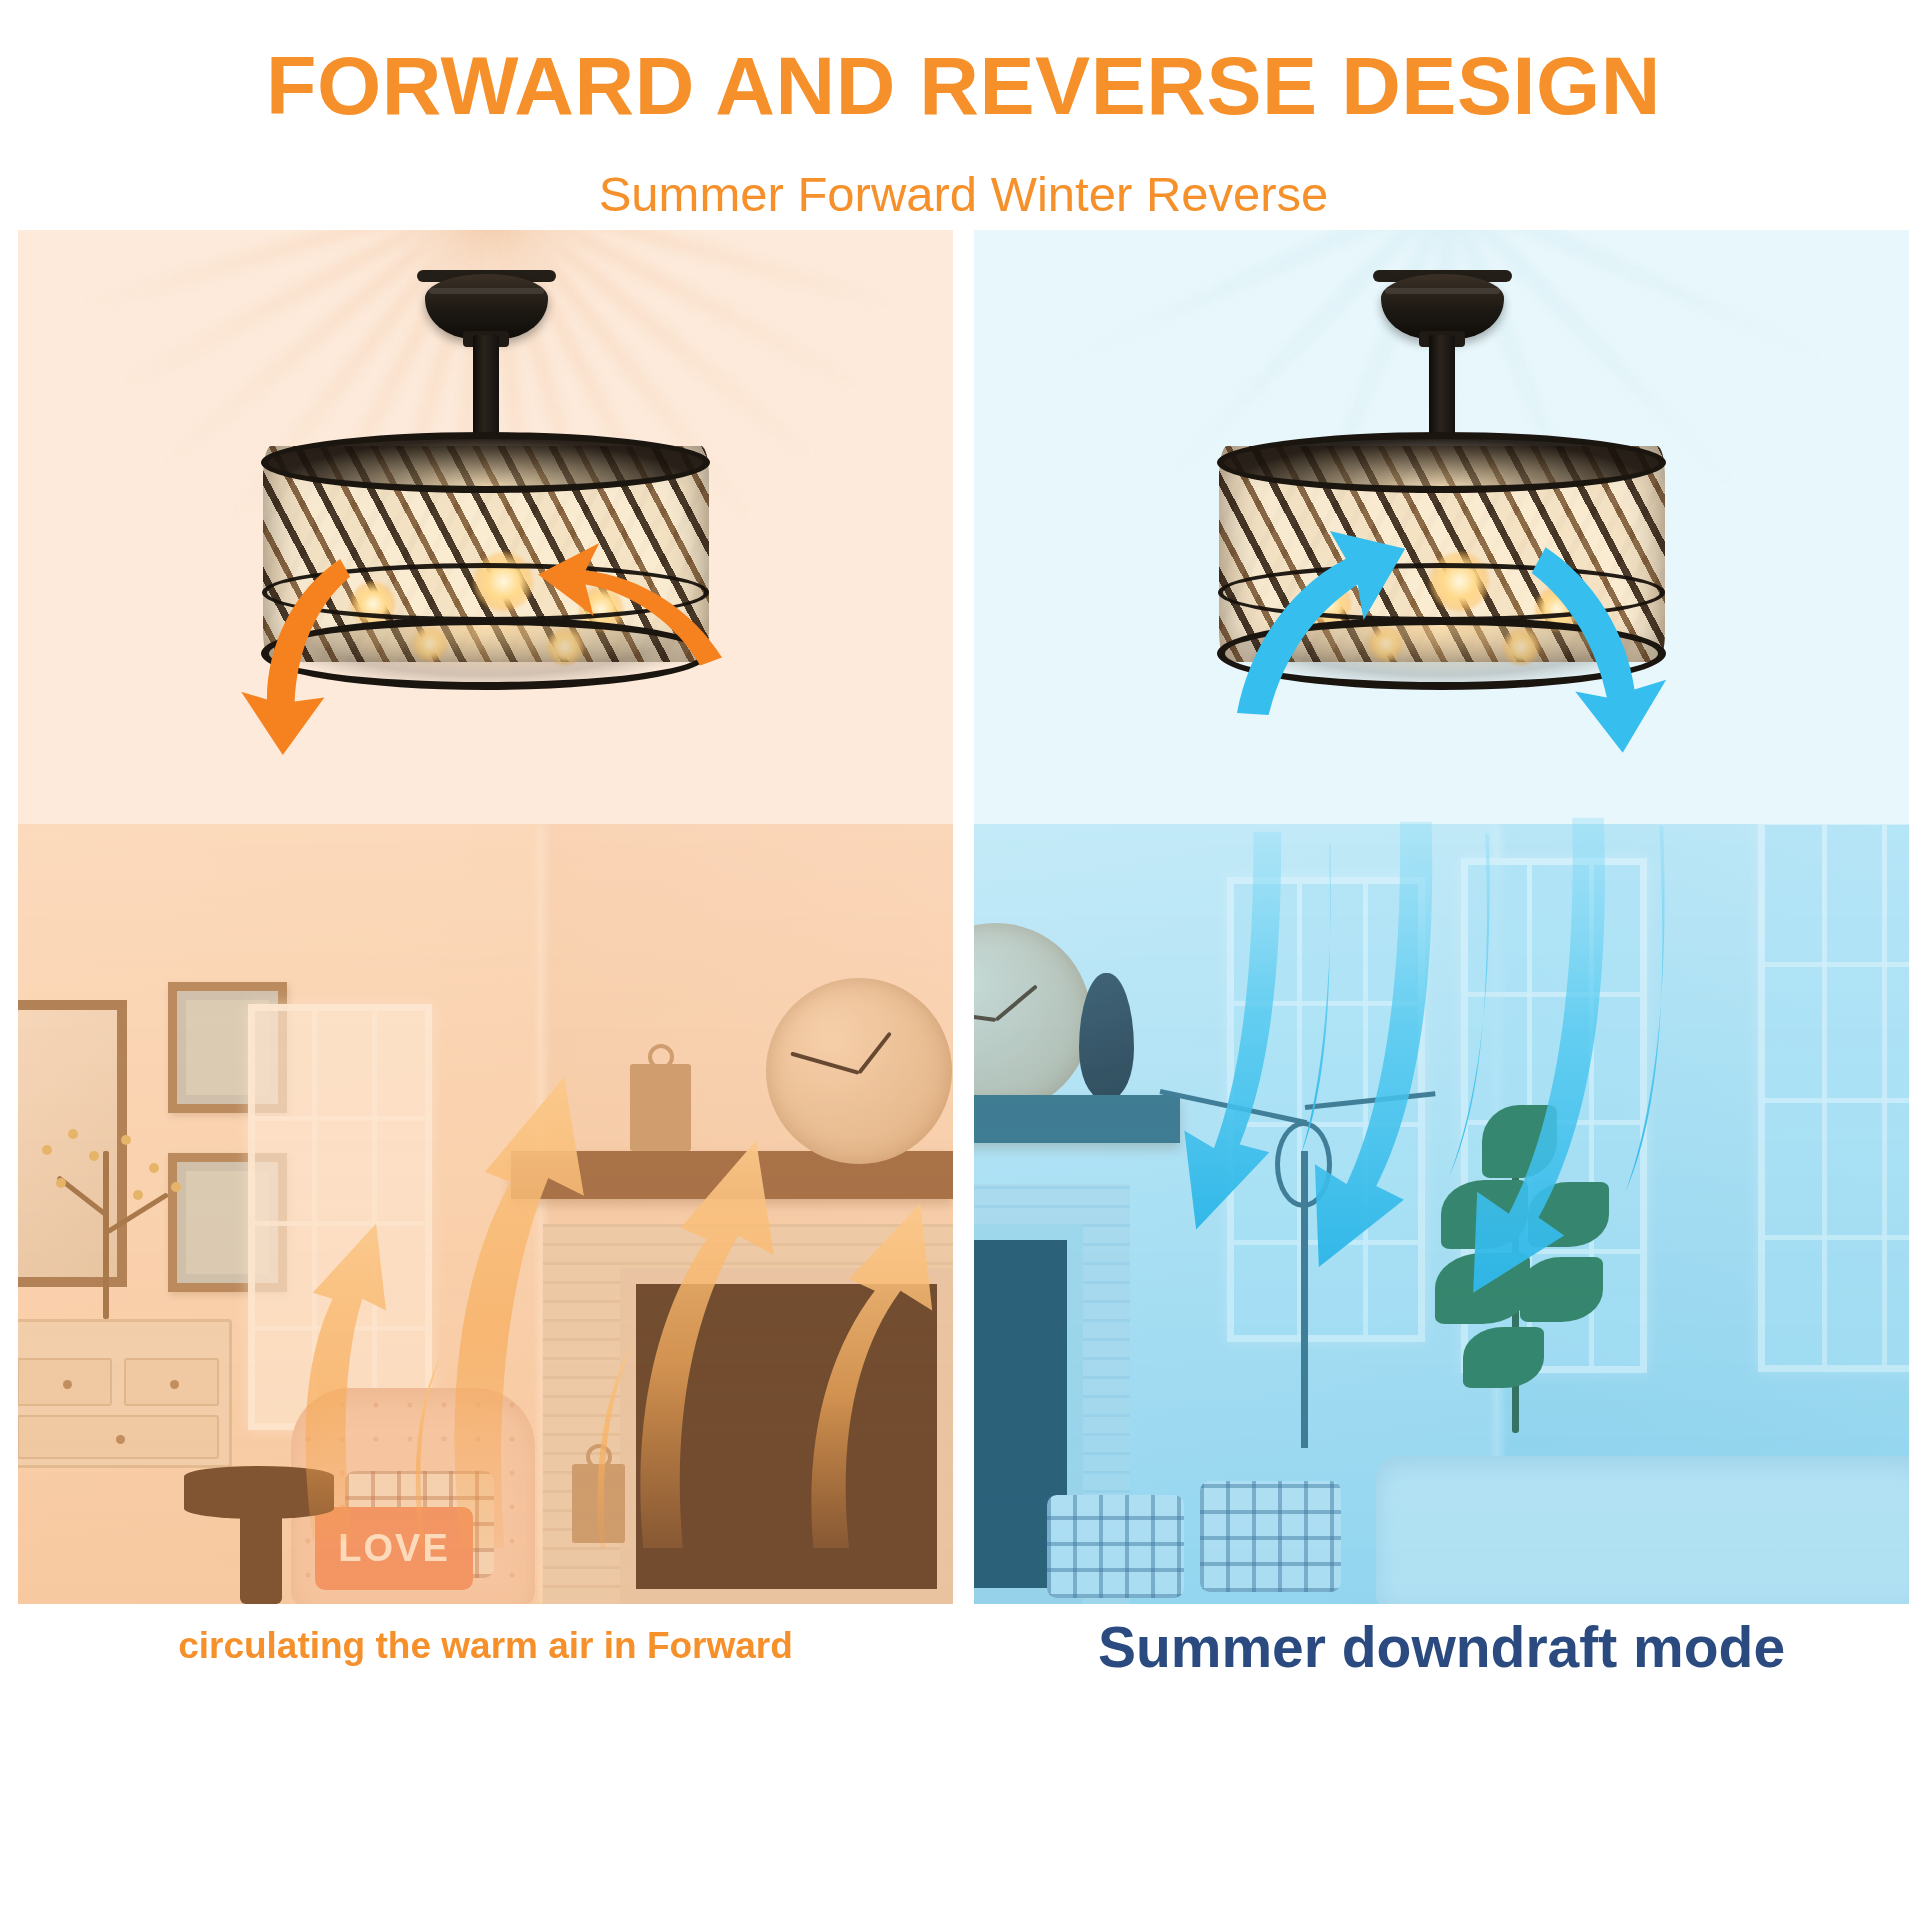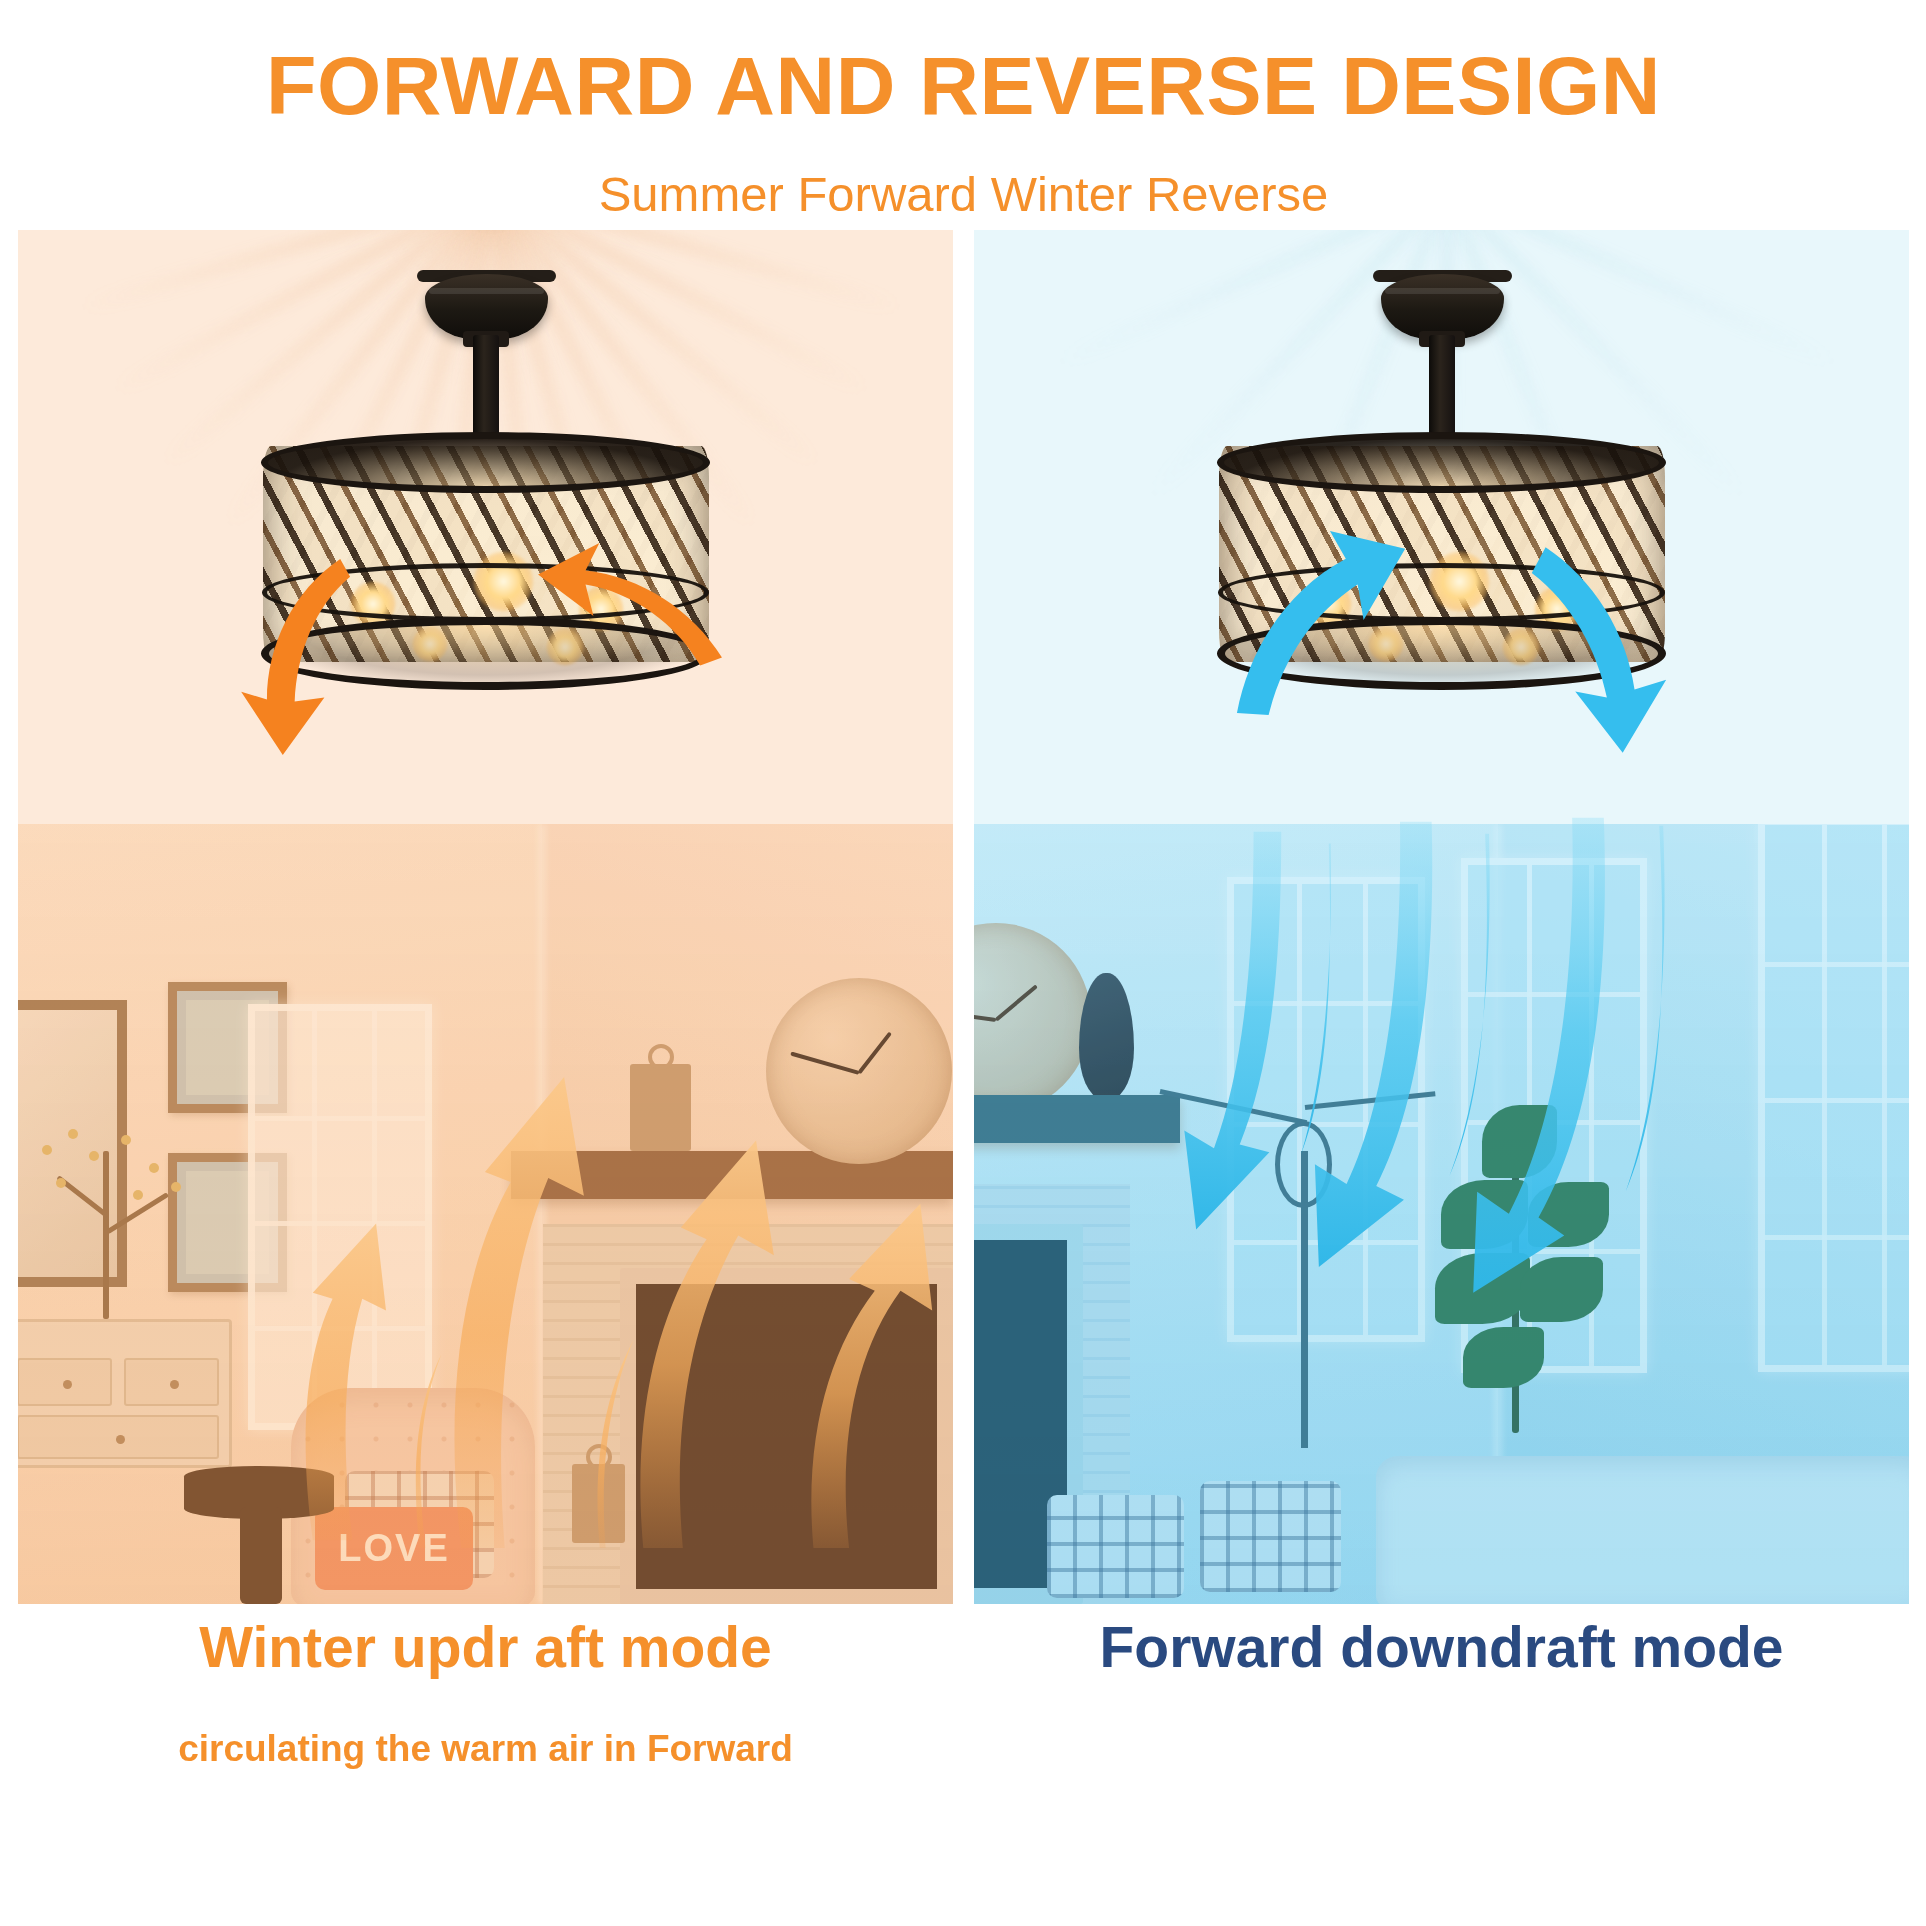--- a/index.html
+++ b/index.html
@@ -603,24 +603,23 @@
               <path d="M34 6 C82 38 116 92 124 150 L156 140 L112 214 L64 152 L96 158 C86 110 60 62 20 32 Z" fill="#35BEEE"></path>
             </svg>
           </div>
         </div>
       </div>
     </div>
   </div>
 
   <div class="captions">
     <div class="cap left">
-      <h2>Winter updr aft mode</h2>
       <div class="body">
         <div>circulating the warm air in Forward</div>
       </div>
     </div>
     <div class="cap right">
-      <h2>Forward downdraft mode</h2>
+      <h2>Summer downdraft mode</h2>
     </div>
   </div>
 
 </div>
 
 
 </body></html>

